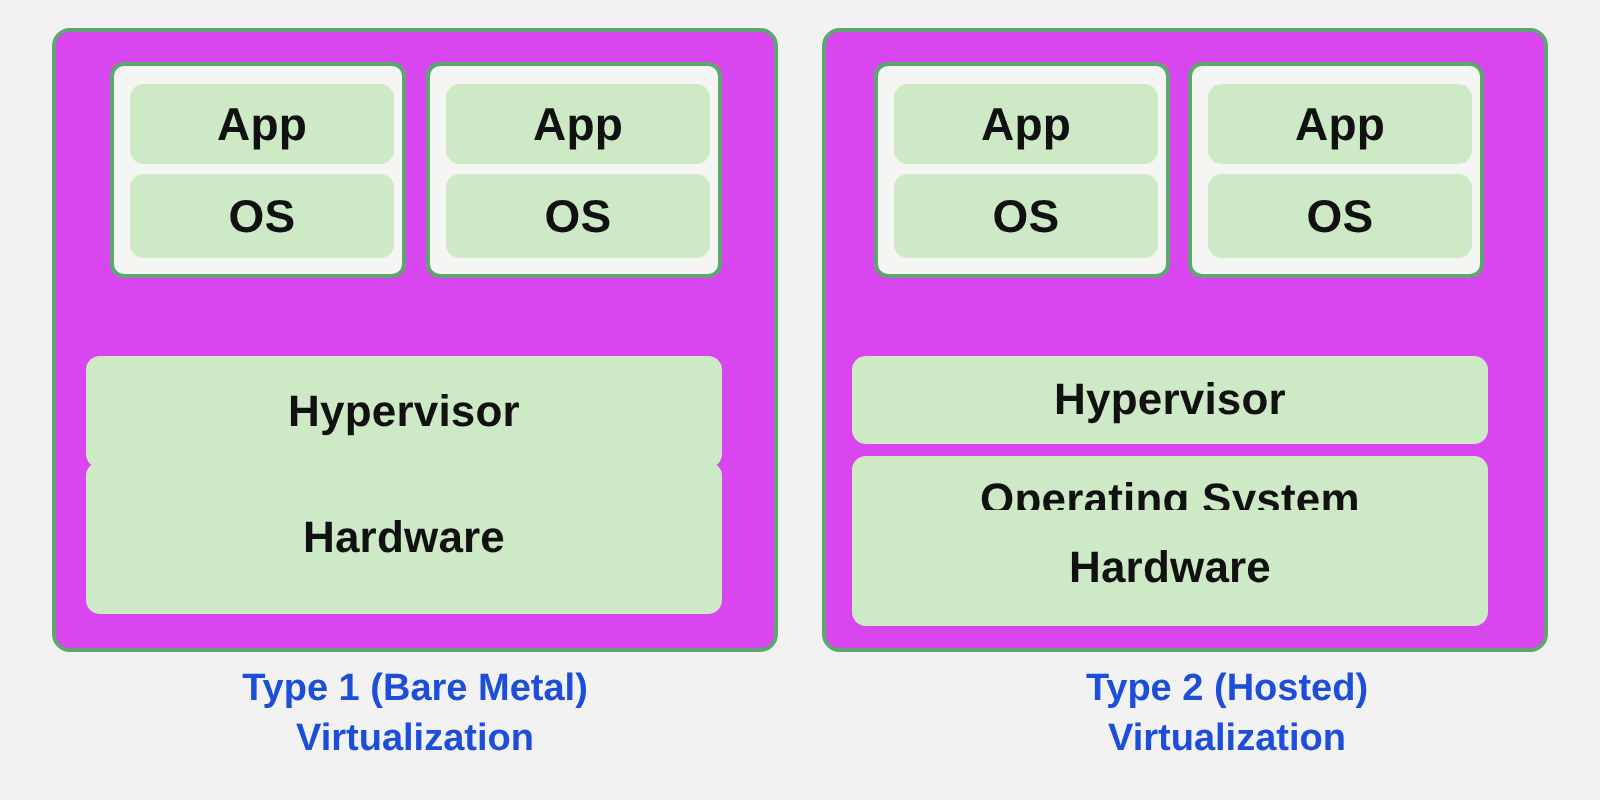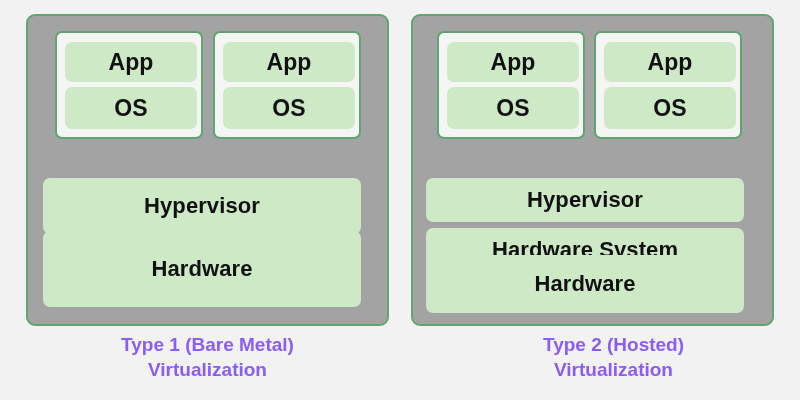--- a/index.html
+++ b/index.html
@@ -19,21 +19,21 @@
     height: 400px;
     background: #f2f2f2;
   }
 
   
   .panel {
     position: absolute;
     box-sizing: border-box;
     border: 2px solid #5ea572;
     border-radius: 9px;
-    background: #a3a3a3;
+    background: #d946ef;
   }
   #panel-type1 { left: 26px;  top: 14px; width: 363px; height: 312px; }
   #panel-type2 { left: 411px; top: 14px; width: 363px; height: 312px; }
 
   
   .vm-box {
     position: absolute;
     box-sizing: border-box;
     border: 2px solid #5ea572;
     border-radius: 7px;
@@ -56,21 +56,21 @@
   }
   .layer.small  { font-size: 23px; }
   .layer.medium { font-size: 22px; margin-top: 23px; }
   .layer.large  { font-size: 22px; }
 
   
   .caption {
     position: absolute;
     width: 363px;
     text-align: center;
-    color: #8b5cf6;
+    color: #1d4ed8;
     font-weight: bold;
     font-size: 19px;
     line-height: 25px;
   }
   #caption-type1 { left: 26px;  top: 332px; }
   #caption-type2 { left: 432px; top: 332px; }
   .caption .line { display: block; }
 </style>
 </head>
 <body>
@@ -106,21 +106,21 @@
       <div class="layer small" style="left:8px; top:54px; width:132px; height:42px;">OS</div>
     </div>
 
     <div class="vm-box" style="left:181px; top:15px; width:148px; height:108px;">
       <div class="layer small" style="left:8px; top:9px; width:132px; height:40px;">App</div>
       <div class="layer small" style="left:8px; top:54px; width:132px; height:42px;">OS</div>
     </div>
 
     <div class="layer medium" style="left:13px; top:139px; width:318px; height:44px;">Hypervisor</div>
 
-    <div class="layer medium" style="left:13px; top:189px; width:318px; height:44px;">Hardware System</div>
+    <div class="layer medium" style="left:13px; top:189px; width:318px; height:44px;">Operating System</div>
 
     <div class="layer large" style="left:13px; top:239px; width:318px; height:58px;">Hardware</div>
   </div>
 
   <div class="caption" id="caption-type2">
     <span class="line">Type 2 (Hosted)</span>
     <span class="line">Virtualization</span>
   </div>
 
 </div>

